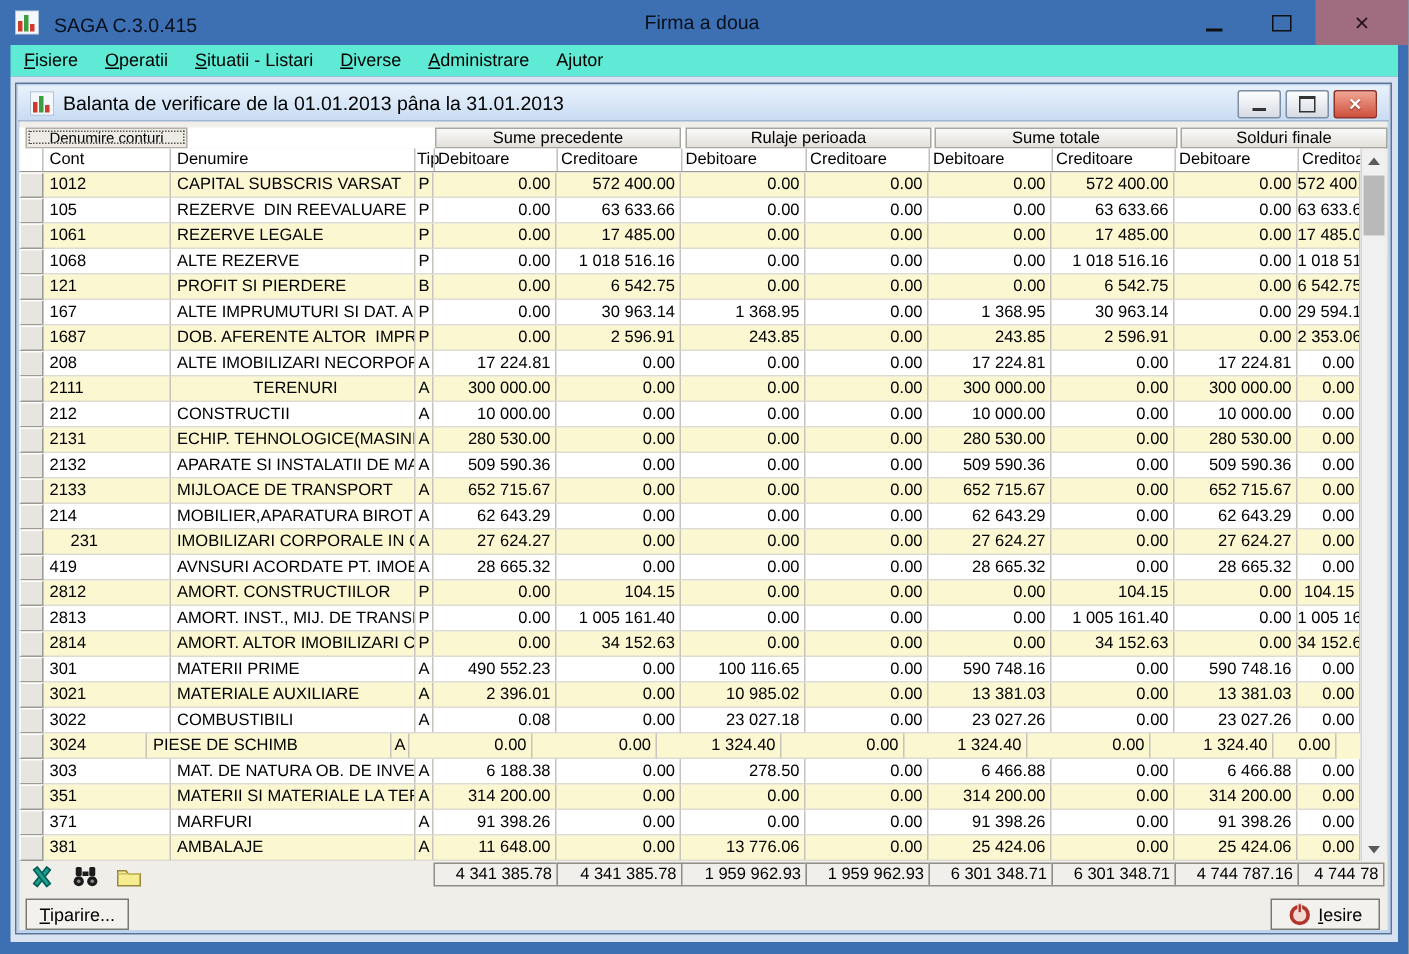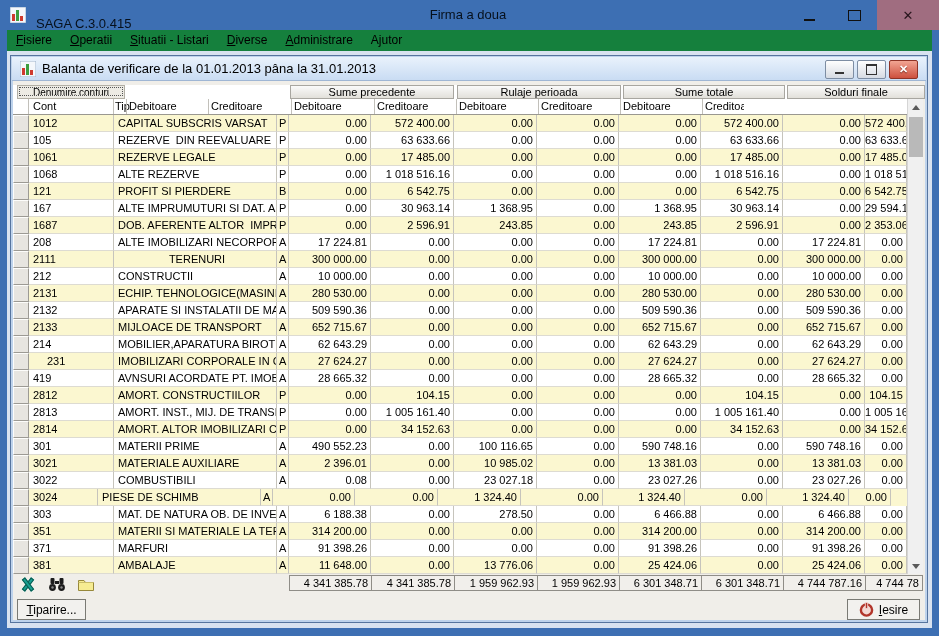--- a/index.html
+++ b/index.html
@@ -1,30 +1,30 @@
 <!DOCTYPE html>
 <html><head>
 <meta charset="utf-8">
 <style>
   html,body{margin:0;padding:0;background:#888;}
   *{box-sizing:border-box;}
   .win{position:relative;width:939px;height:636px;background:#3d6fb3;font-family:"Liberation Sans",sans-serif;overflow:hidden;}
   
   .titlebar{position:absolute;left:0;top:0;width:939px;height:30px;color:#0a0f14;}
   .app-ico{position:absolute;left:10px;top:7px;width:16px;height:16px;}
-  .title-text{position:absolute;left:36px;top:16px;font-size:13px;color:#06101c;white-space:pre;}
+  .title-text{position:absolute;left:36px;top:9px;font-size:13px;color:#06101c;white-space:pre;}
   .company-text{position:absolute;left:0;right:3px;top:7px;text-align:center;font-size:13px;color:#06101c;}
   .caption-btns{position:absolute;right:0;top:0;height:30px;display:flex;}
   .cap-btn{width:45px;height:30px;display:flex;align-items:center;justify-content:center;color:#101010;}
   .cap-min::after{content:"";width:11px;height:2px;background:#101010;margin-top:10px;}
   .cap-max::after{content:"";width:11px;height:9px;border:1px solid #101010;}
   .cap-close{width:62px;background:#a06d80;}
   .cap-close::after{content:"✕";font-size:13px;color:#26141b;}
   
-  .menubar{position:absolute;left:7px;top:30px;width:925px;height:21px;background:#15803d;display:flex;align-items:center;font-size:12px;color:#000;}
+  .menubar{position:absolute;left:7px;top:30px;width:925px;height:21px;background:#5eead4;display:flex;align-items:center;font-size:12px;color:#000;}
   .menu-item{padding:0 9px;height:21px;line-height:21px;}
   .menu-item:first-child{margin-left:0;}
   .u{text-decoration:underline;}
   
   .mdi{position:absolute;left:7px;top:51px;width:925px;height:577px;background:#d8e2f0;}
   
   .inner{position:absolute;left:3px;top:4px;width:918px;height:568px;background:#f0eee9;border:1px solid #56749e;box-shadow:inset 0 0 0 2px #bed3ec;}
   .ititle{position:absolute;left:1px;top:1px;right:1px;height:24px;background:linear-gradient(#e9f2fc,#c9dcf3);border-bottom:1px solid #9fb6d4;}
   .ititle .rep-ico{position:absolute;left:8px;top:4px;width:16px;height:16px;}
   .ititle .rep-title{position:absolute;left:30px;top:4px;font-size:13px;color:#000;white-space:pre;}
@@ -137,20 +137,21 @@
           </div>
         <div class="grp grp1">Sume precedente</div>
         <div class="grp grp2">Rulaje perioada</div>
         <div class="grp grp3">Sume totale</div>
         <div class="grp grp4">Solduri finale</div>
       </div>
 
       <div class="colheader">
         <div class="hcell hc-sel"></div>
         <div class="hcell hc-cont">Cont</div>
+        <div class="hcell hc-den">Denumire</div>
         <div class="hcell hc-tip">Tip</div>
         <div class="hcell hc-n" style="width:82px">Debitoare</div>
         <div class="hcell hc-n" style="width:83px">Creditoare</div>
         <div class="hcell hc-n" style="width:83px">Debitoare</div>
         <div class="hcell hc-n" style="width:82px">Creditoare</div>
         <div class="hcell hc-n" style="width:82px">Debitoare</div>
         <div class="hcell hc-n" style="width:82px">Creditoare</div>
         <div class="hcell hc-n" style="width:82px">Debitoare</div>
         <div class="hcell hc-n" style="width:42px">Creditoare</div>
       </div>

